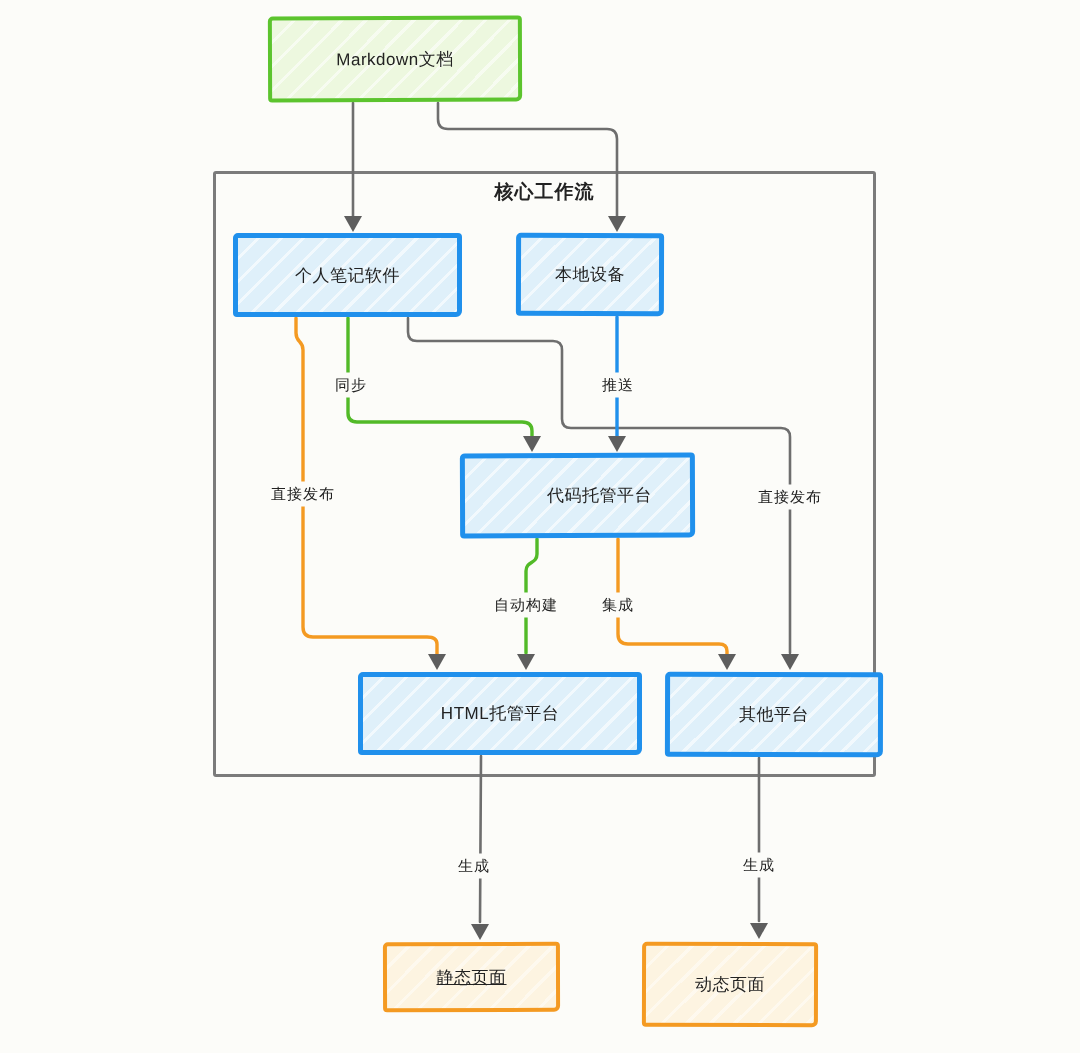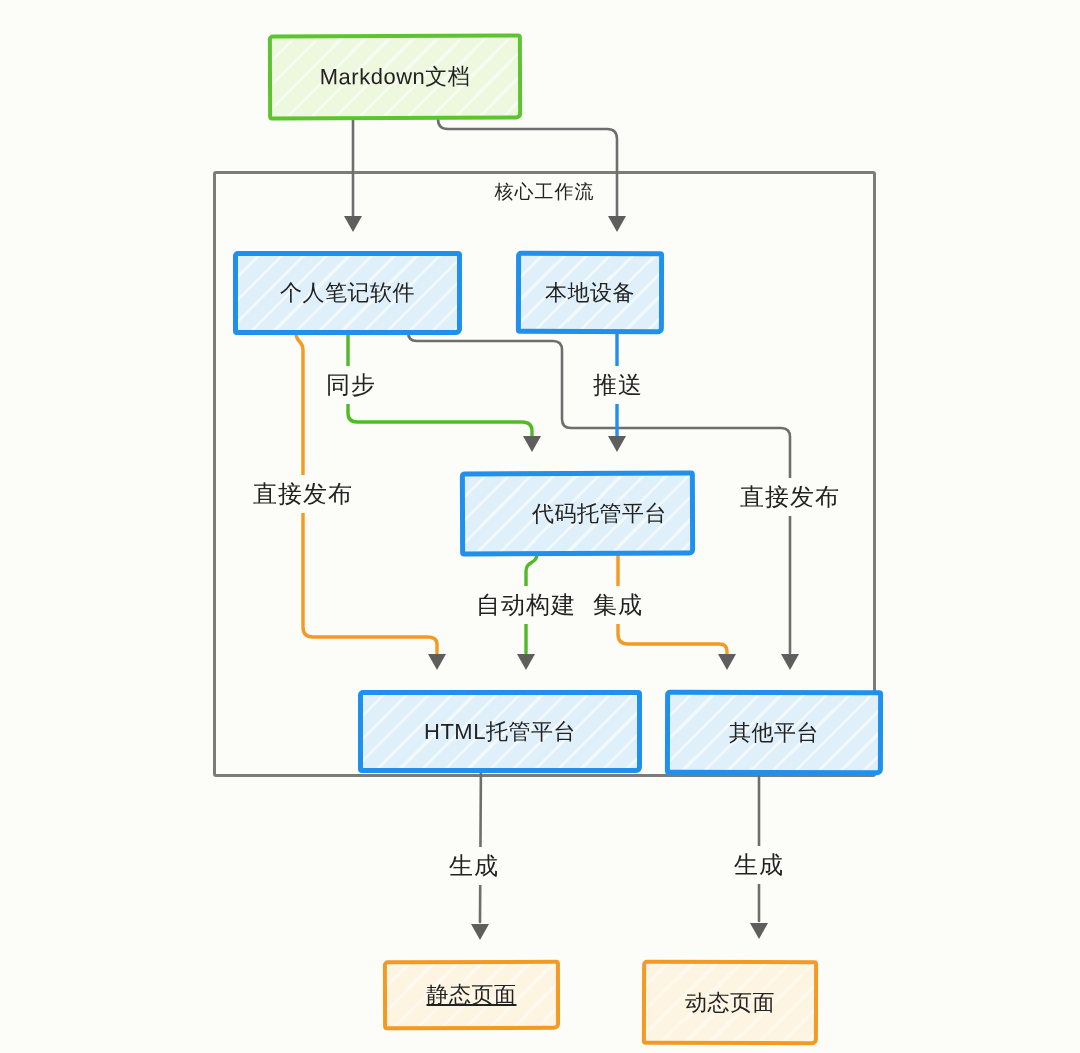--- a/index.html
+++ b/index.html
@@ -8,45 +8,45 @@
 
   .edges{position:absolute;left:0;top:0;z-index:2;}
   .edges path{fill:none;stroke-linecap:round;stroke-linejoin:round;}
   .e-gray{stroke:var(--gray);stroke-width:2.6;}
   .e-green{stroke:var(--green_line);stroke-width:3.4;}
   .e-blue{stroke:var(--blue);stroke-width:3.4;}
   .e-orange{stroke:var(--orange);stroke-width:3.4;}
   .arrow{fill:var(--arrow);}
 
   .node{position:absolute;z-index:3;display:flex;align-items:center;justify-content:center;
-        box-sizing:border-box;color:var(--text);font-size:22px;letter-spacing:.5px;margin-top:18px;}
+        box-sizing:border-box;color:var(--text);font-size:17px;letter-spacing:.5px;}
   .green-node{border:4px solid var(--green);border-radius:5px 4px 6px 4px;
         background:repeating-linear-gradient(135deg,rgba(255,255,255,0) 0 14px,rgba(255,255,255,.55) 14px 17px),var(--green_fill);
         transform:rotate(-.2deg);}
   .blue-node{border:5px solid var(--blue);border-radius:5px 4px 6px 4px;
         background:repeating-linear-gradient(135deg,rgba(255,255,255,0) 0 13px,rgba(255,255,255,.6) 13px 16px),var(--blue_fill);}
   .orange-node{border:4px solid var(--orange);border-radius:5px 4px 6px 4px;
         background:repeating-linear-gradient(135deg,rgba(255,255,255,0) 0 14px,rgba(255,255,255,.45) 14px 17px),var(--orange_fill);
         transform:rotate(-.15deg);}
-  .group{position:absolute;z-index:1;box-sizing:border-box;border:3px solid #7b7b7b;border-radius:3px;background:transparent;}
+  .group{position:absolute;z-index:1;box-sizing:border-box;border:3px solid #7b7b7b;border-radius:3px;background:transparent;font-weight:bold;}
   .group-label{position:absolute;top:5px;left:50%;transform:translateX(-50%);
         font-size:19px;color:var(--text);letter-spacing:1px;white-space:nowrap;}
 
   .n-markdown{left:268px;top:16px;width:254px;height:86px;}
   .n-group{left:213px;top:171px;width:663px;height:606px;}
   .n-notes{left:233px;top:233px;width:229px;height:84px;}
   .n-device{left:516px;top:233px;width:148px;height:83px;transform:rotate(.15deg);}
   .n-code{left:460px;top:453px;width:235px;height:85px;transform:rotate(-.2deg);padding-left:44px;}
   .n-html{left:358px;top:672px;width:284px;height:83px;}
   .n-other{left:665px;top:672px;width:218px;height:85px;transform:rotate(.15deg);}
   .n-static{left:383px;top:942px;width:177px;height:70px;text-decoration:underline;}
   .n-dynamic{left:642px;top:942px;width:176px;height:85px;transform:rotate(.15deg);}
 
   .edge-label{position:absolute;z-index:4;transform:translate(-50%,-50%);
-        background:var(--bg);padding:3px 5px;font-size:24px;color:var(--text);
+        background:var(--bg);padding:3px 5px;font-size:15px;color:var(--text);
         letter-spacing:1px;white-space:nowrap;}
   .el-sync{left:351px;top:385px;}
   .el-push{left:618px;top:385px;}
   .el-dpl{left:303px;top:494px;}
   .el-dpr{left:790px;top:497px;}
   .el-build{left:526px;top:605px;}
   .el-integrate{left:618px;top:605px;}
   .el-genl{left:474px;top:866px;}
   .el-genr{left:759px;top:865px;}
 </style>

